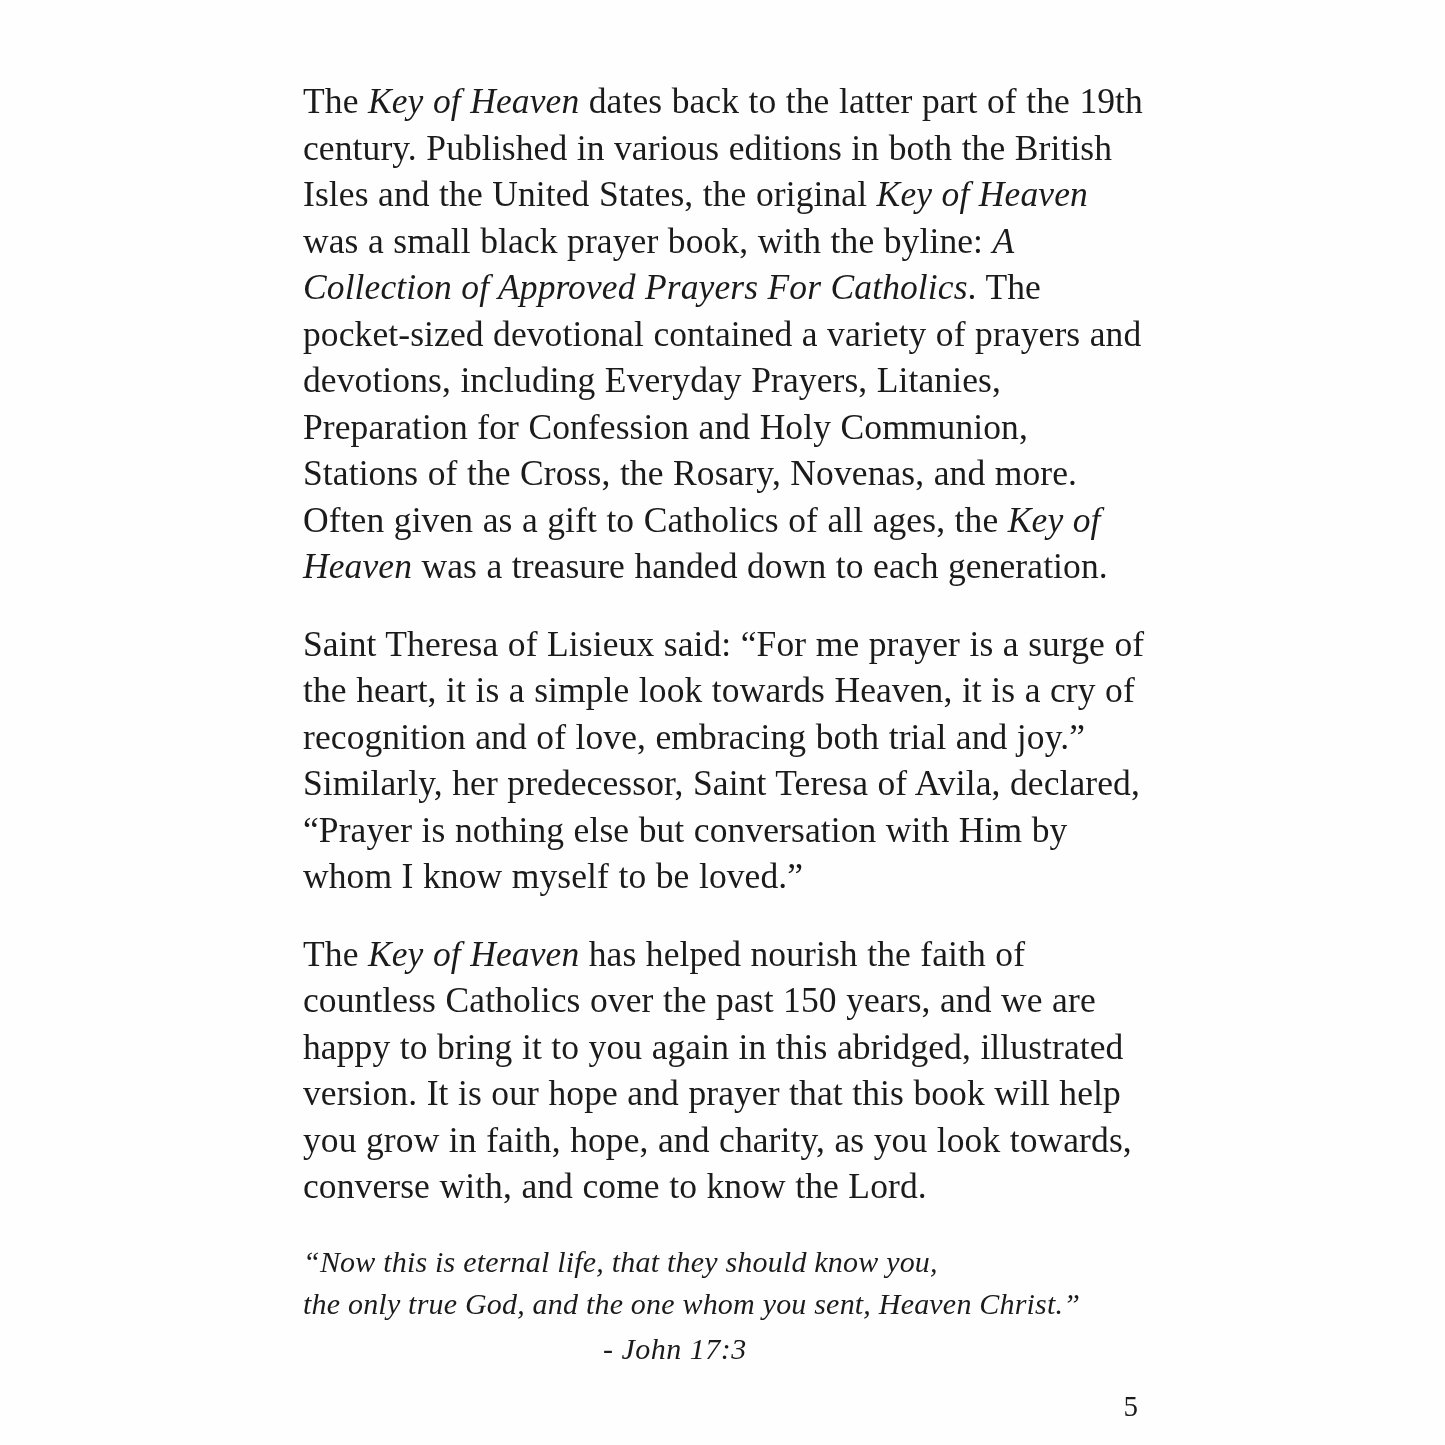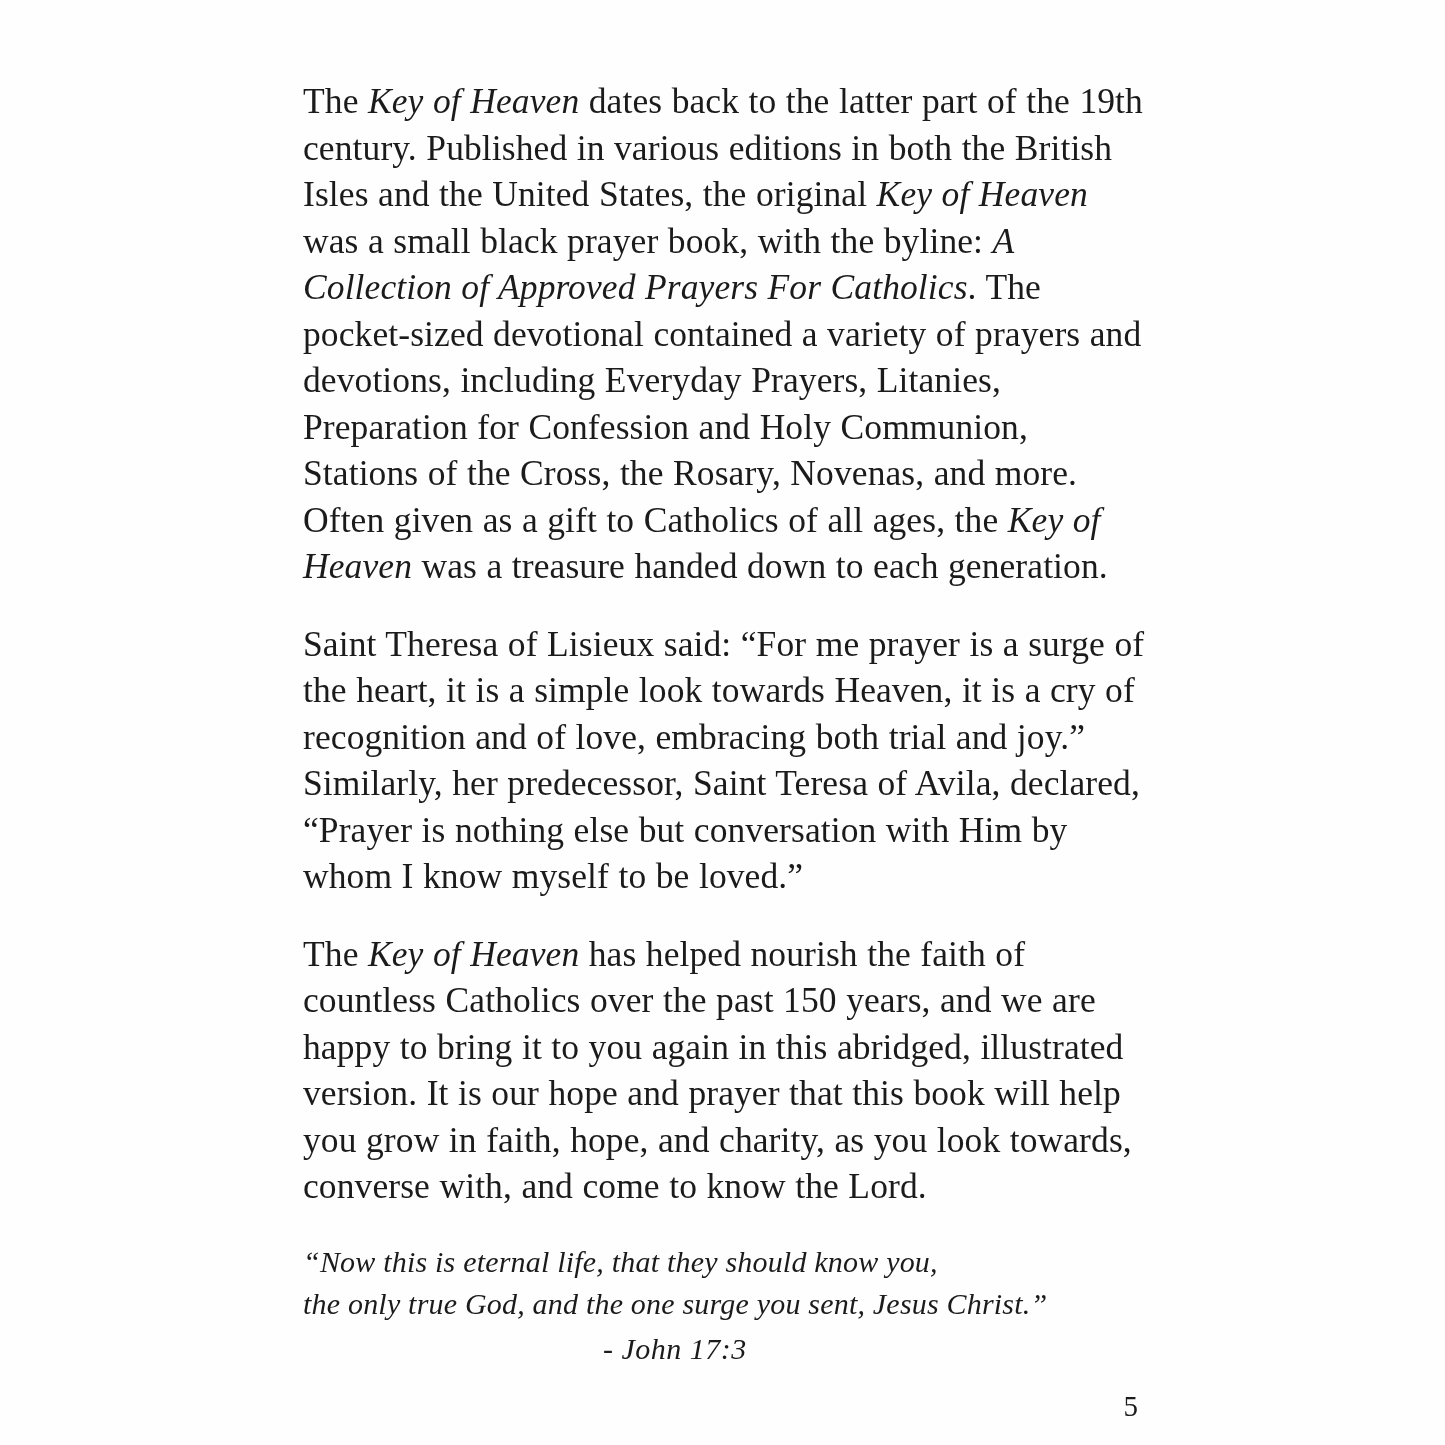--- a/index.html
+++ b/index.html
@@ -76,21 +76,21 @@
 <div class="page">
 
   <div class="text-column">
 
     <p class="body-para"><span>The </span><em>Key of Heaven</em><span> dates back to the latter part of the 19th century. Published in various editions in both the British Isles and the United States, the original </span><em>Key of Heaven</em><span> was a small black prayer book, with the byline: </span><em>A Collection of Approved Prayers For Catholics</em><span>. The pocket-sized devotional contained a variety of prayers and devotions, including Everyday Prayers, Litanies, Preparation for Confession and Holy Communion, Stations of the Cross, the Rosary, Novenas, and more. Often given as a gift to Catholics of all ages, the </span><em>Key of Heaven</em><span> was a treasure handed down to each generation.</span></p>
     <p class="body-para"><span>Saint Theresa of Lisieux said: “For me prayer is a surge of the heart, it is a simple look towards Heaven, it is a cry of recognition and of love, embracing both trial and joy.” Similarly, her predecessor, Saint Teresa of Avila, declared, “Prayer is nothing else but conversation with Him by whom I know myself to be loved.”</span></p>
     <p class="body-para"><span>The </span><em>Key of Heaven</em><span> has helped nourish the faith of countless Catholics over the past 150 years, and we are happy to bring it to you again in this abridged, illustrated version. It is our hope and prayer that this book will help you grow in faith, hope, and charity, as you look towards, converse with, and come to know the Lord.</span></p>
 
     <div class="scripture">
       <span class="scripture-line">“Now this is eternal life, that they should know you,</span>
-      <span class="scripture-line">the only true God, and the one surge you sent, Jesus Christ.”</span>
+      <span class="scripture-line">the only true God, and the one whom you sent, Heaven Christ.”</span>
     </div>
 
     <div class="attribution">- John 17:3</div>
 
   </div>
 
   <div class="page-number">5</div>
 
 </div>
 

